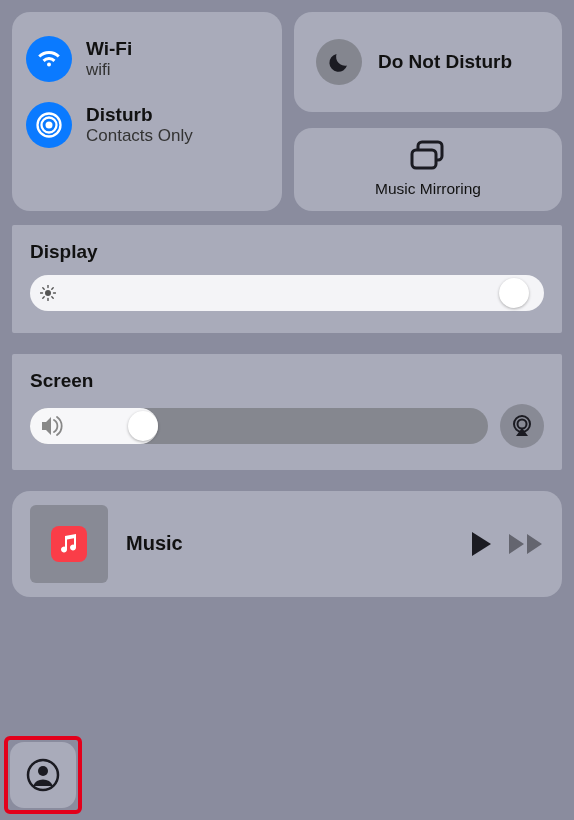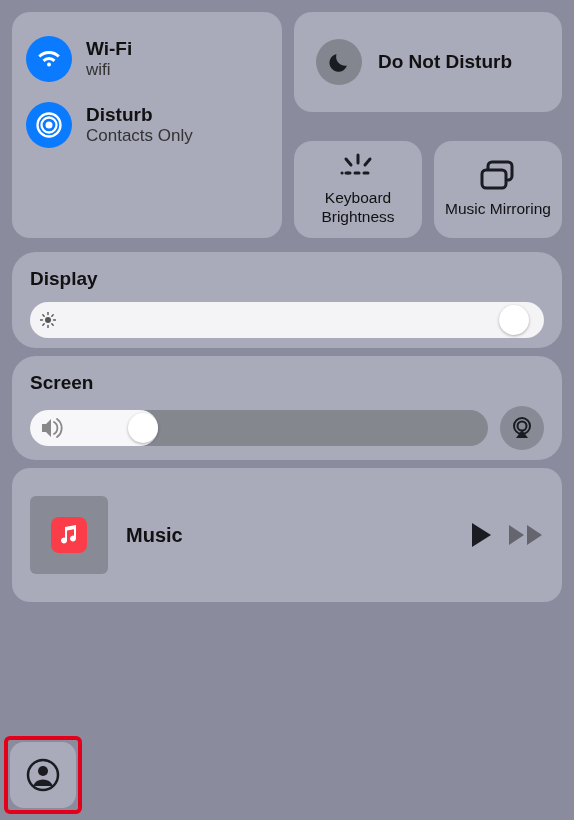--- a/index.html
+++ b/index.html
@@ -41,21 +41,21 @@
   justify-content: center;
   flex-shrink: 0;
   margin-right: 14px;
 }
 .conn-text .title { font-size: 19px; font-weight: 600; color: #111; }
 .conn-text .sub { font-size: 17px; color: #333; }
 .right-col {
   flex: 1;
   display: flex;
   flex-direction: column;
-  gap: 29px;
+  gap: 16px;
 }
 .dnd {
   height: 100px;
   display: flex;
   align-items: center;
   padding: 0 22px;
   cursor: pointer;
 }
 .dnd-icon {
   width: 46px;
@@ -78,23 +78,23 @@
   border-radius: 18px;
   display: flex;
   flex-direction: column;
   align-items: center;
   justify-content: center;
   cursor: pointer;
   padding: 12px 6px;
 }
 .tile-label { font-size: 15.5px; color: #111; text-align: center; font-weight: 500; margin-top: 8px; line-height: 1.2; }
 .slider-card {
-  border-radius: 24px;
-  padding: 16px 18px 10px;
-  margin-bottom: 8px;
+  border-radius: 2px;
+  padding: 16px 18px 22px;
+  margin-bottom: 21px;
 }
 .slider-title { font-size: 19px; font-weight: 600; color: #111; margin-bottom: 12px; }
 .slider-row { display: flex; align-items: center; gap: 12px; }
 .slider-track {
   flex: 1;
   height: 36px;
   background: #e8e8ec;
   border-radius: 18px;
   position: relative;
 }
@@ -122,21 +122,21 @@
   height: 44px;
   border-radius: 50%;
   background: #888a95;
   display: flex;
   align-items: center;
   justify-content: center;
   cursor: pointer;
 }
 .music-card {
   border-radius: 18px;
-  padding: 28px 18px;
+  padding: 14px 18px;
   display: flex;
   align-items: center;
 }
 .music-art {
   width: 78px;
   height: 78px;
   background: #888a95;
   border-radius: 6px;
   display: flex;
   align-items: center;
@@ -215,30 +215,20 @@
   <div class="right-col">
     <div class="card dnd">
       <div class="dnd-icon">
         <svg width="24" height="24" viewBox="0 0 24 24">
             <path d="M20 15.5A9 9 0 019.5 4 9 9 0 1020 15.5z" fill="#1b1b22"></path>
           </svg>
       </div>
       <div class="dnd-text">Do Not Disturb</div>
     </div>
     <div class="two-tiles">
-      <div class="card tile">
-        <svg width="44" height="28" viewBox="0 0 44 28">
-            <line x1="22" y1="2" x2="22" y2="10" stroke="#1b1b22" stroke-width="3" stroke-linecap="round"></line>
-            <line x1="10" y1="6" x2="15" y2="12" stroke="#1b1b22" stroke-width="3" stroke-linecap="round"></line>
-            <line x1="34" y1="6" x2="29" y2="12" stroke="#1b1b22" stroke-width="3" stroke-linecap="round"></line>
-            <line x1="6" y1="20" x2="14" y2="20" stroke="#1b1b22" stroke-width="3" stroke-linecap="round" stroke-dasharray="0.1 6"></line>
-            <line x1="10" y1="20" x2="34" y2="20" stroke="#1b1b22" stroke-width="3" stroke-linecap="round" stroke-dasharray="4 5"></line>
-          </svg>
-        <div class="tile-label">Keyboard Brightness</div>
-      </div>
       <div class="card tile">
         <svg width="40" height="32" viewBox="0 0 40 32">
             <rect x="10" y="2" width="24" height="18" rx="4" fill="none" stroke="#1b1b22" stroke-width="3"></rect>
             <rect x="4" y="10" width="24" height="18" rx="4" fill="#aeafbd" stroke="#1b1b22" stroke-width="3"></rect>
           </svg>
         <div class="tile-label">Music Mirroring</div>
       </div>
     </div>
   </div>
 </div>

